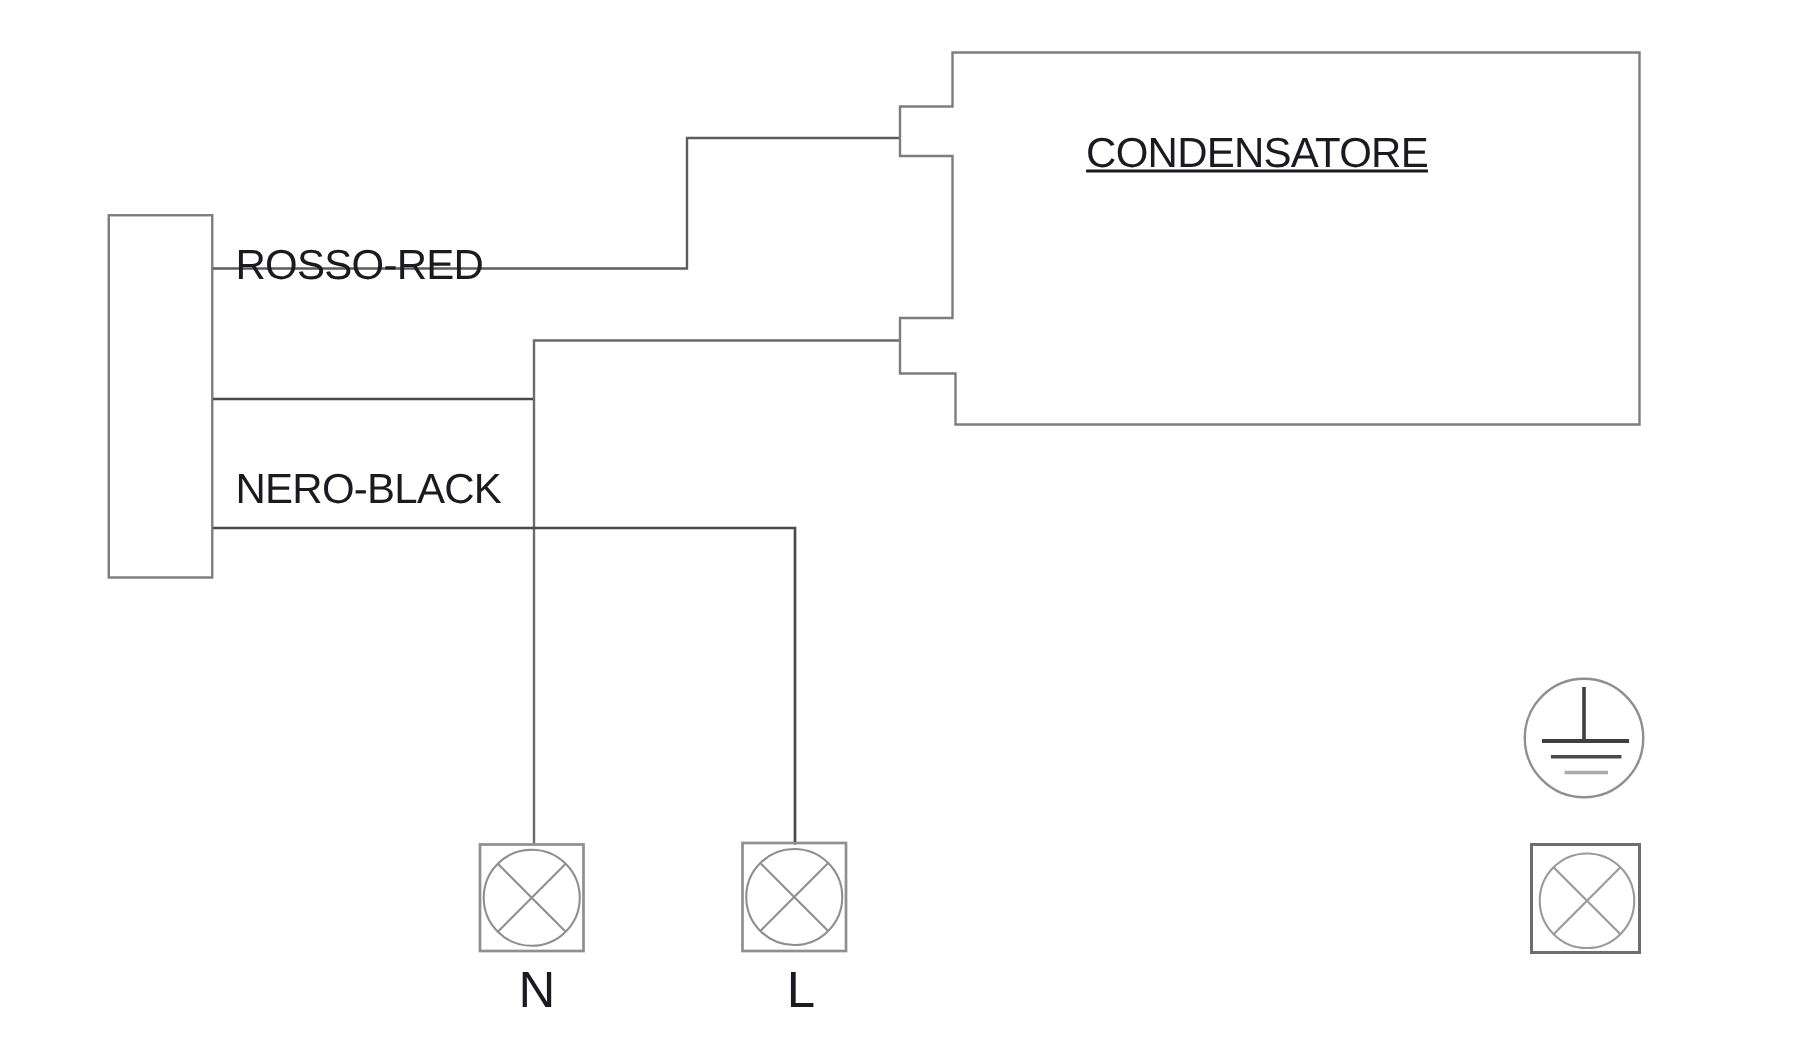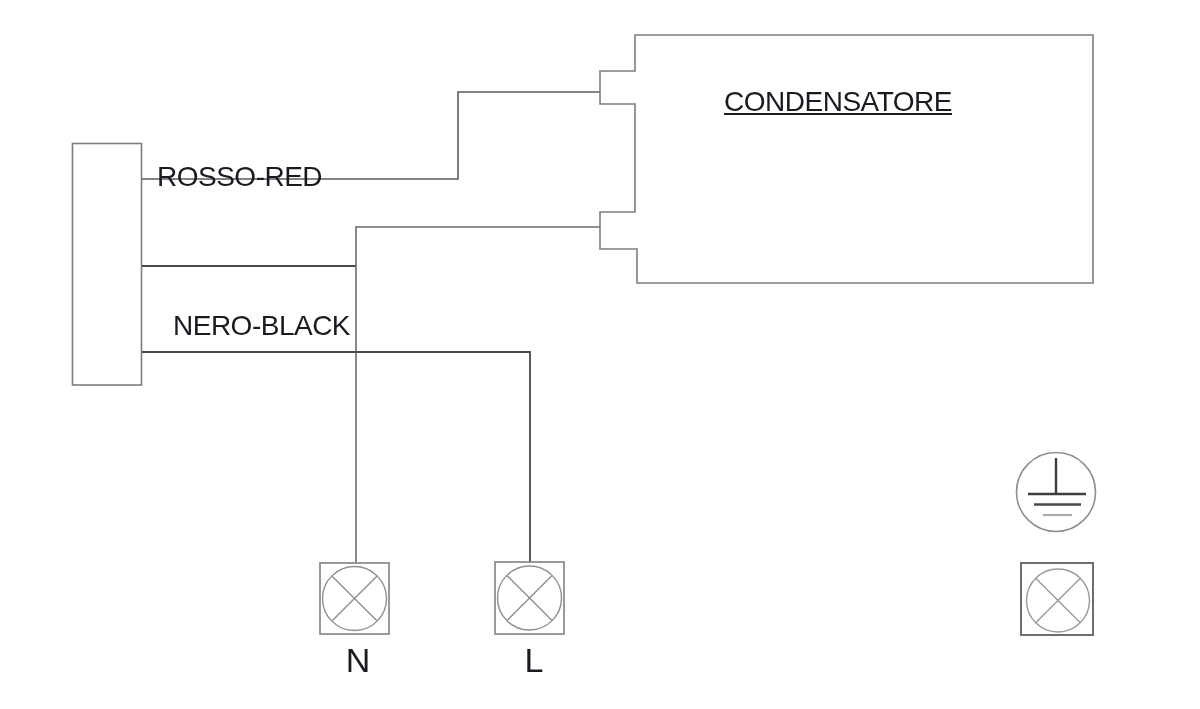--- a/index.html
+++ b/index.html
@@ -86,21 +86,21 @@
       <rect x="1021" y="563" width="72" height="72" stroke="#6e6e6e" stroke-width="2"></rect>
       <circle cx="1058" cy="600.5" r="31.5" stroke="#9a9a9a" stroke-width="1.4"></circle>
       <line x1="1035.7" y1="578.2" x2="1080.3" y2="622.8" stroke="#9a9a9a" stroke-width="1.4"></line>
       <line x1="1035.7" y1="622.8" x2="1080.3" y2="578.2" stroke="#9a9a9a" stroke-width="1.4"></line>
     </g>
   </svg>
 
   <div class="lbl lbl-wire" style="left:157px; top:143px;margin-top:20px;">ROSSO-RED</div>
 
 
-  <div class="lbl lbl-wire" style="left:173px; top:312px;">NERO-BLACK</div>
+  <div class="lbl lbl-wire" style="left:157px; top:312px;">NERO-BLACK</div>
 
   <div id="capacitor-label" class="lbl lbl-center" style="left:838px; top:86px;text-decoration:underline;">
     <div>CONDENSATORE</div>
   </div>
 
   <div class="lbl lbl-center lbl-terminal" style="left:358px; top:643px;">N</div>
 
   <div class="lbl lbl-center lbl-terminal" style="left:534px; top:643px;">L</div>
 
 </div>

